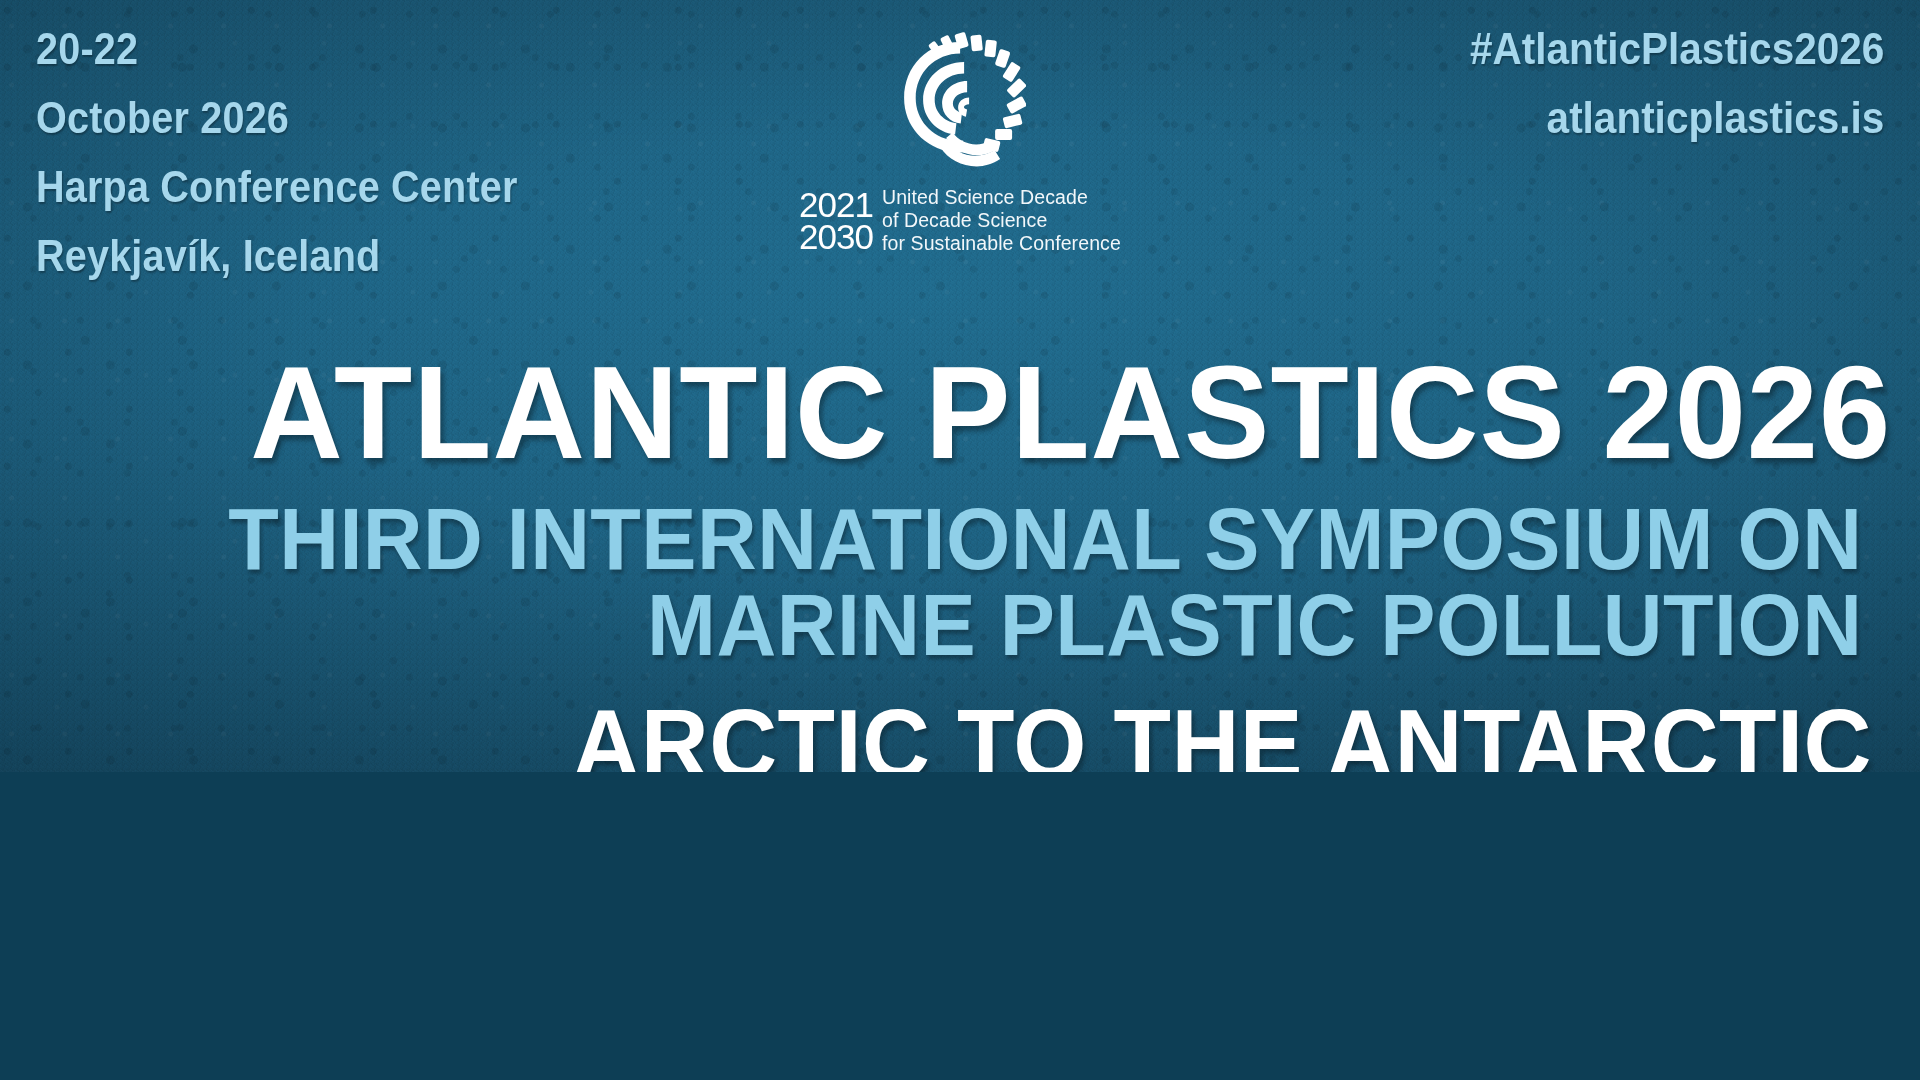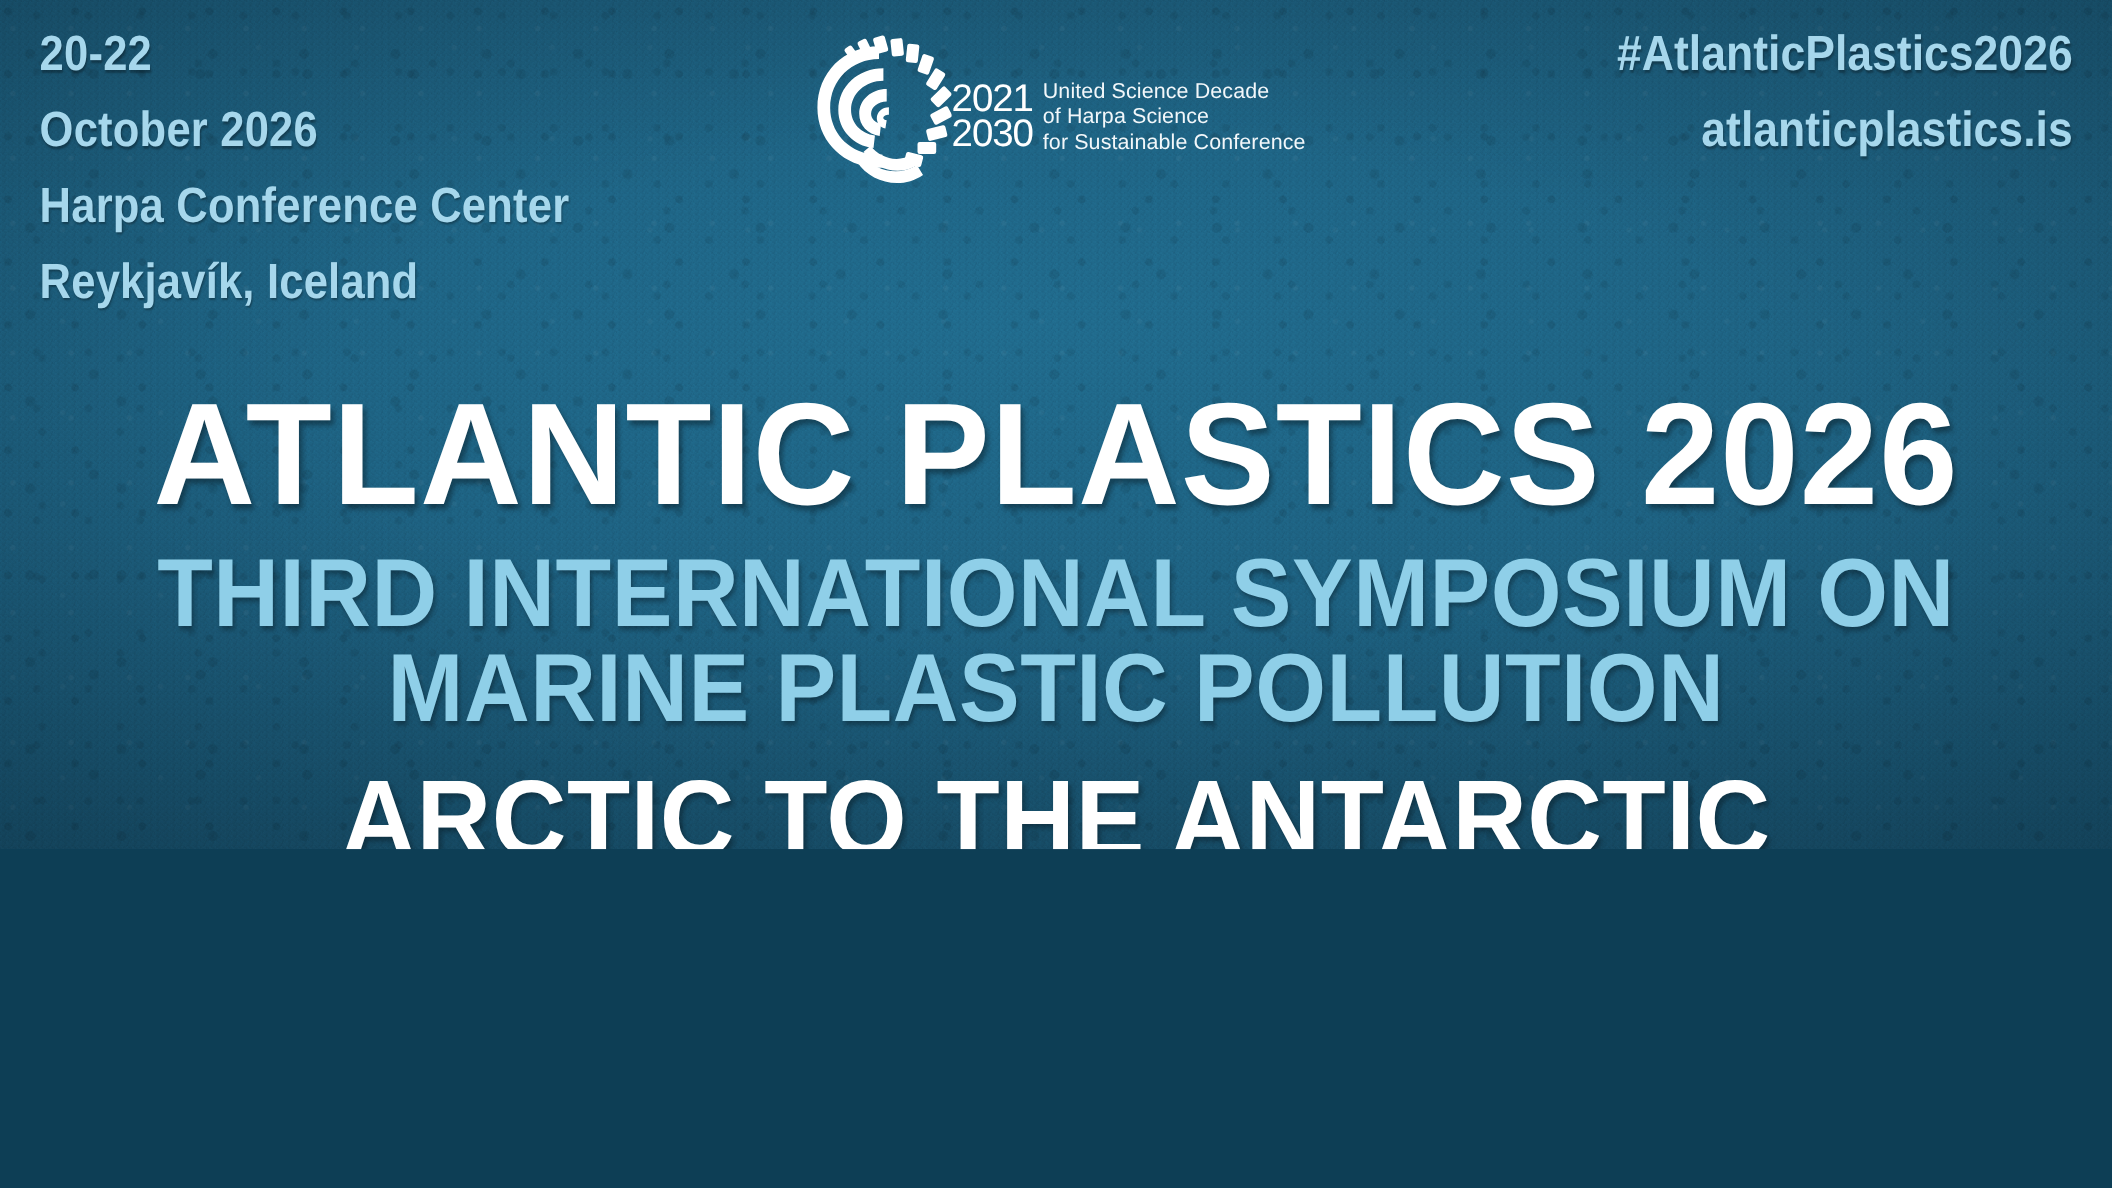--- a/index.html
+++ b/index.html
@@ -81,21 +81,21 @@
   }
   .event-details div { white-space: nowrap; }
 
   
   .od-logo {
     position: absolute;
     left: 50%;
     top: 26px;
     transform: translateX(-50%);
     display: flex;
-    flex-direction: row;
+    flex-direction: column;
     align-items: center;
   }
   .od-mark { width: 132px; height: 150px; display: block; }
   .od-lockup {
     display: flex;
     align-items: center;
     gap: 9px;
     margin-top: 10px;
   }
   .od-years {
@@ -132,21 +132,21 @@
     transform-origin: right top;
     text-shadow: 1px 2px 2px rgba(0,0,0,.30);
   }
   .social-block div { white-space: nowrap; }
 
   
   .titles {
     position: absolute;
     left: 0; right: 0;
     top: 352px;
-    text-align: center;
+    text-align: right;
   }
   .title-main {
     color: #ffffff;
     font-family: "Liberation Sans Narrow", "Liberation Sans", sans-serif;
     font-weight: 700;
     font-size: 132px;
     line-height: 122px;
     letter-spacing: 1px;
     transform: scaleX(.97);
     text-shadow: 3px 5px 5px rgba(0,0,0,.35);
@@ -246,21 +246,21 @@
         </g>
       </svg>
 
       <div class="od-lockup">
         <div class="od-years">
           <div>2021</div>
           <div>2030</div>
         </div>
         <div class="od-words">
           <div>United Science Decade</div>
-          <div>of Harpa Science</div>
+          <div>of Decade Science</div>
           <div>for Sustainable Conference</div>
         </div>
       </div>
     </div>
 
     <div class="social-block">
       <div>#AtlanticPlastics2026</div>
       <div>atlanticplastics.is</div>
     </div>
   </div>

